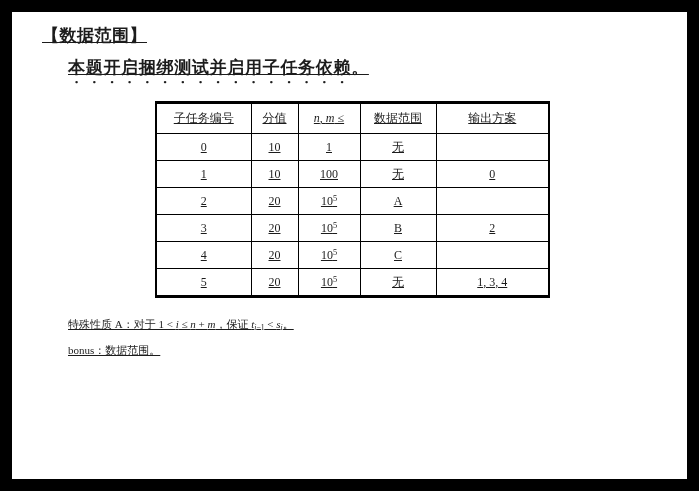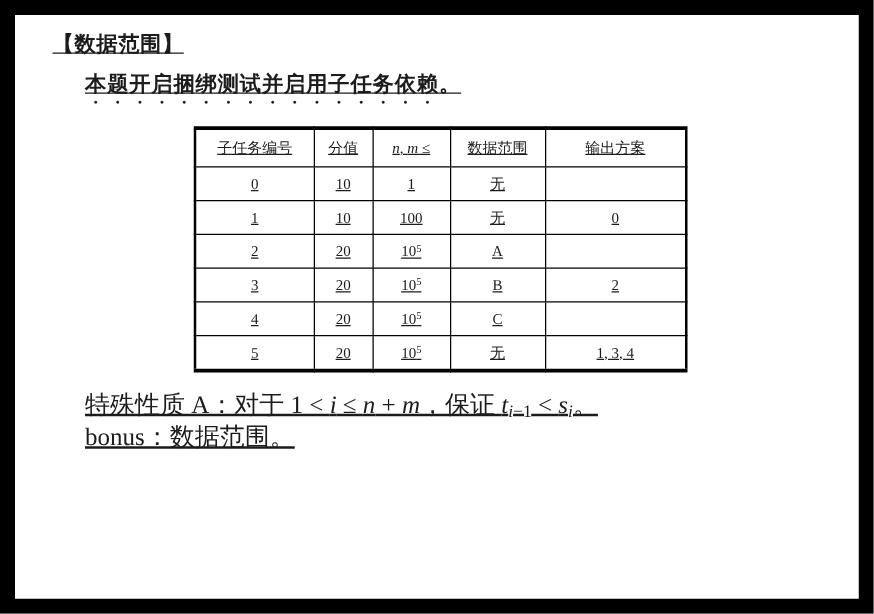--- a/index.html
+++ b/index.html
@@ -34,21 +34,21 @@
     font-size: 12px;
   }
   table.subtasks th, table.subtasks td {
     border: 1px solid #000; padding: 0 8px; font-weight: normal;
   }
   table.subtasks th { height: 29px; }
   table.subtasks td { height: 26px; }
   col.c0 { width: 95px; } col.c1 { width: 47px; } col.c2 { width: 62px; }
   col.c3 { width: 76px; } col.c4 { width: 113px; }
 
-  .notes { margin: 13px 0 0 26px; font-size: 20px; line-height: 26px; }
+  .notes { margin: 13px 0 0 26px; font-size: 11px; line-height: 26px; }
   .notes > div { white-space: nowrap; }
 
   i { font-style: italic; font-family: "Liberation Serif", "DejaVu Serif", serif; }
   sup { font-size: 70%; vertical-align: 0.45em; line-height: 0; }
   sub { font-size: 70%; vertical-align: -0.25em; line-height: 0; }
 </style>
 </head>
 <body>
 
 <div class="frame">

